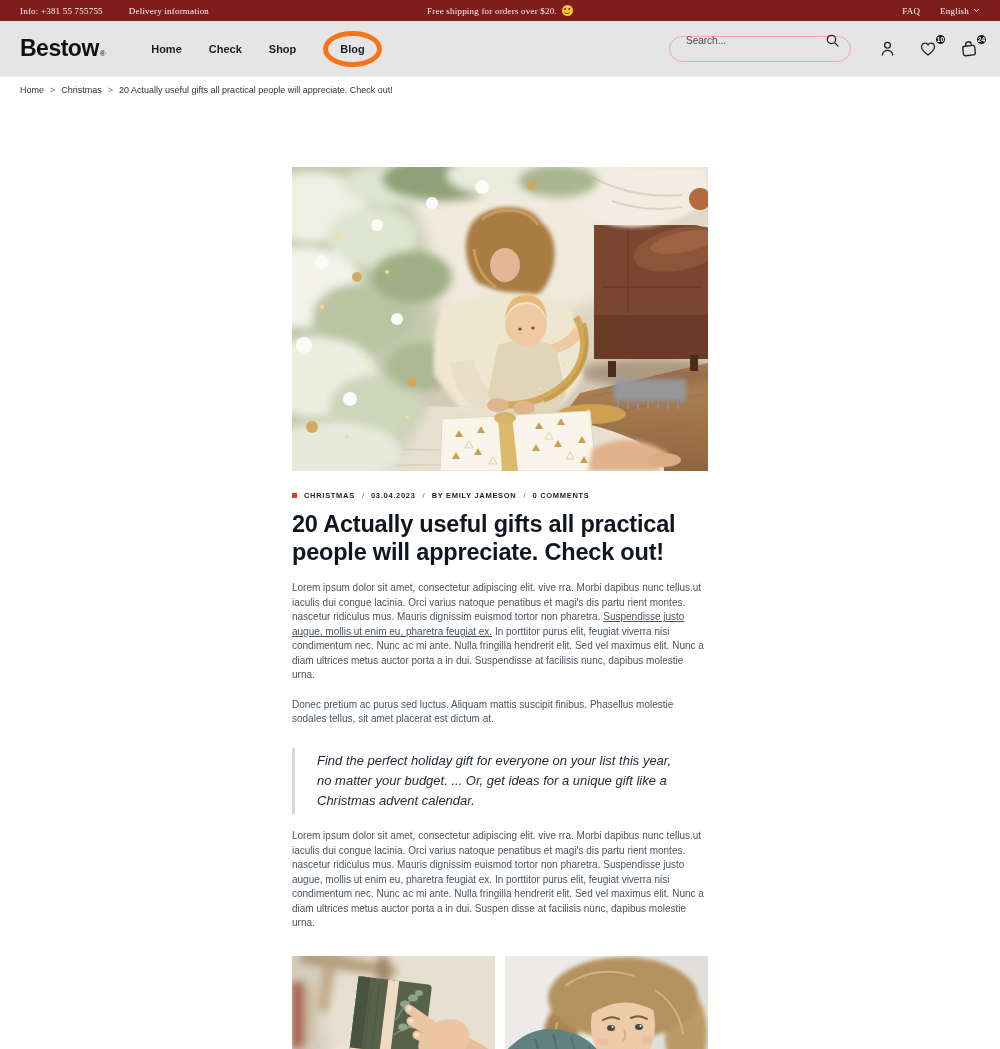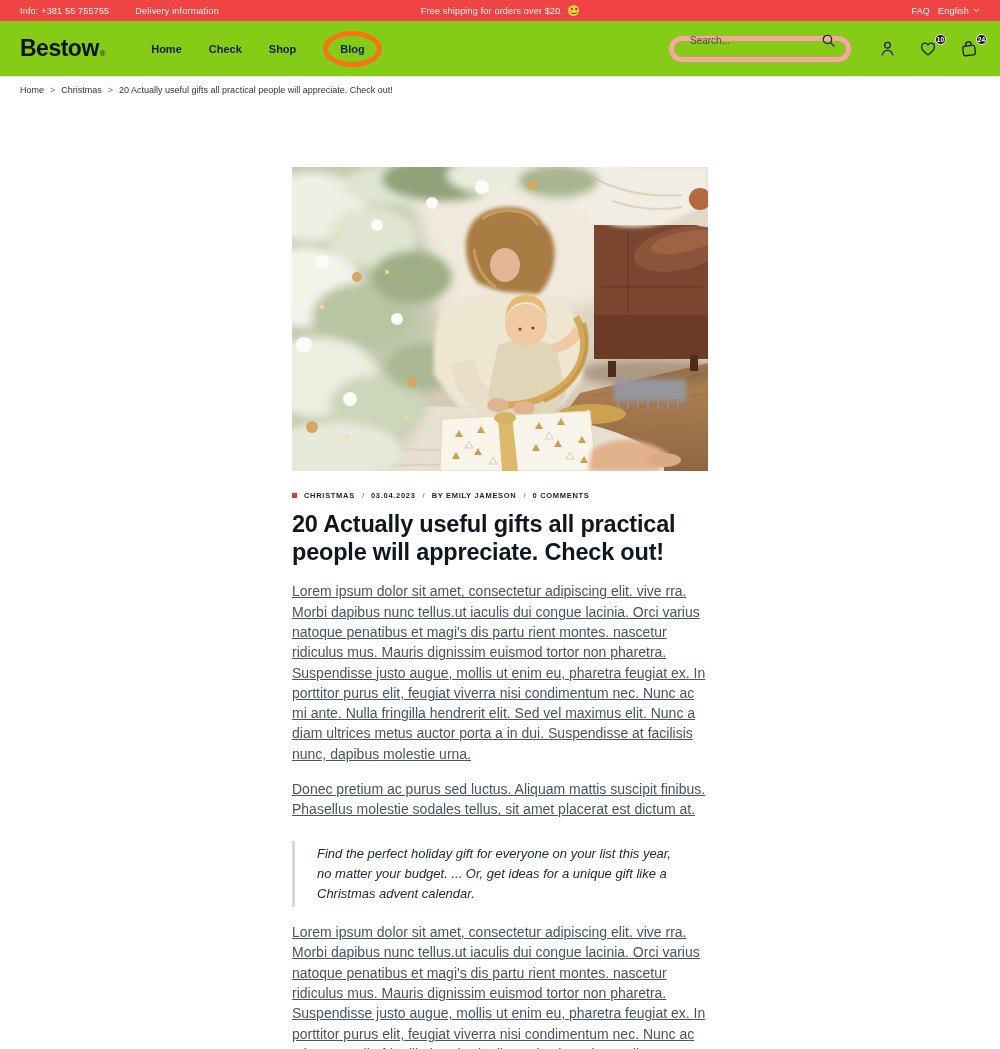--- a/index.html
+++ b/index.html
@@ -2,41 +2,41 @@
 <html><head>
 <meta charset="utf-8">
 <style>
   * { box-sizing: border-box; }
   html,body { margin:0; padding:0; }
   body {
     width:1000px; height:1049px; overflow:hidden; background:#ffffff;
     font-family:"Liberation Sans", sans-serif; color:#49545f;
   }
   
-  .topbar { height:21px; background:#ef4444; color:#f5f5f5; display:flex; align-items:center;
-            padding:0 20px; font-size:9px; letter-spacing:.2px; position:relative; }
+  .topbar { height:21px; background:#7f1d1d; color:#f5f5f5; display:flex; align-items:center;
+            padding:0 20px; font-size:9px; letter-spacing:.2px; position:relative;font-family:Liberation Serif, serif; }
   .topbar-left { display:flex; gap:26px; align-items:center; }
   .topbar-center { position:absolute; left:0; right:0; display:flex; justify-content:center;
                    align-items:center; gap:5px; }
-  .topbar-right { margin-left:auto; display:flex; gap:8px; align-items:center; }
+  .topbar-right { margin-left:auto; display:flex; gap:20px; align-items:center; }
   .lang { display:flex; align-items:center; gap:4px; }
   .smiley { width:11px; height:11px; border-radius:50%; background:#f7c83d; position:relative; display:inline-block; }
   .smiley::before { content:""; position:absolute; top:3px; left:2.6px; width:1.8px; height:1.8px;
                     border-radius:50%; background:#5a3a00; box-shadow:4.2px 0 0 #5a3a00; }
   .smiley::after { content:""; position:absolute; left:2.4px; top:4.6px; width:6px; height:3.4px;
                    border-bottom:1.2px solid #5a3a00; border-radius:0 0 6px 6px; }
   
-  .header { height:56px; display:flex; align-items:center; padding:0 20px; border-bottom:1px solid #e9e9e9; background:#84cc16; }
+  .header { height:56px; display:flex; align-items:center; padding:0 20px; border-bottom:1px solid #e9e9e9; background:#e5e5e5; }
   .logo { font-size:23px; font-weight:800; color:#0d1117; letter-spacing:-.5px; display:flex; align-items:baseline; }
   .logo .rmark { font-size:8px; font-weight:400; margin-left:1px; }
   .nav { display:flex; gap:27px; margin-left:46px; align-items:center; font-size:11px; font-weight:700; color:#171e27; }
   .nav a { color:#171e27; text-decoration:none; }
   .nav-pill { border:5px solid #f97316; border-radius:50%; padding:7px 12px; }
   .header-right { margin-left:auto; display:flex; align-items:center; gap:19px; }
-  .search { width:182px; height:26px; border:5px solid #fca5a5; border-radius:14px; display:flex;
+  .search { width:182px; height:26px; border:1px solid #fca5a5; border-radius:14px; display:flex;
             align-items:center; padding:0 10px 16px 14px; margin-right:6px; }
   .search input { border:0; outline:0; flex:1; min-width:0; font-size:10px; color:#2c2c2c;
                   background:transparent; font-family:inherit; }
   .search input::placeholder { color:#4a4a4a; }
   .icon-btn { position:relative; width:22px; height:22px; display:flex; align-items:center; justify-content:center; }
   .badge { position:absolute; top:-4px; right:-7px; min-width:11px; height:11px; background:#15181d; color:#fff;
            font-size:6.5px; font-weight:700; border-radius:7px; display:flex; align-items:center;
            justify-content:center; border:1.5px solid #fff; padding:0 1px; }
   
   .breadcrumb { padding:8px 20px 10px; font-size:9px; color:#2b3440; display:flex; gap:6px; align-items:center; }
@@ -45,21 +45,21 @@
   
   .container { width:416px; margin:0 auto; }
   article { margin-top:62px; padding-bottom:40px; }
   .hero-figure, .img-row figure { margin:0; }
   .hero-figure svg, .img-row svg { display:block; }
   .meta { margin-top:20px; display:flex; align-items:center; gap:7px; font-size:7.5px; font-weight:700;
           letter-spacing:.7px; color:#1a222c; text-transform:uppercase; }
   .meta .sep { font-weight:400; color:#5a6470; letter-spacing:0; }
   .meta .dot { width:5px; height:5px; background:#e0392b; flex:0 0 auto; }
   h1 { margin:10px 0 0; font-size:23.5px; line-height:1.2; color:#10161f; font-weight:800; letter-spacing:-.2px; }
-  p { margin:15px 0 0; font-size:14px; line-height:1.45; color:#49545f;text-decoration:underline; }
+  p { margin:15px 0 0; font-size:10px; line-height:1.45; color:#49545f; }
   .p-link { color:#49545f; text-decoration:underline; }
   blockquote { margin:21px 0 0 0; border-left:3px solid #d8d8d8; padding:3px 0 3px 22px; font-style:italic;
                font-size:13px; line-height:1.55; color:#222b37; font-weight:500; width:392px; }
   .img-row { margin-top:25px; display:flex; gap:10px; }
 </style>
 </head>
 <body>
 
 <div class="topbar">
   <div class="topbar-left">

